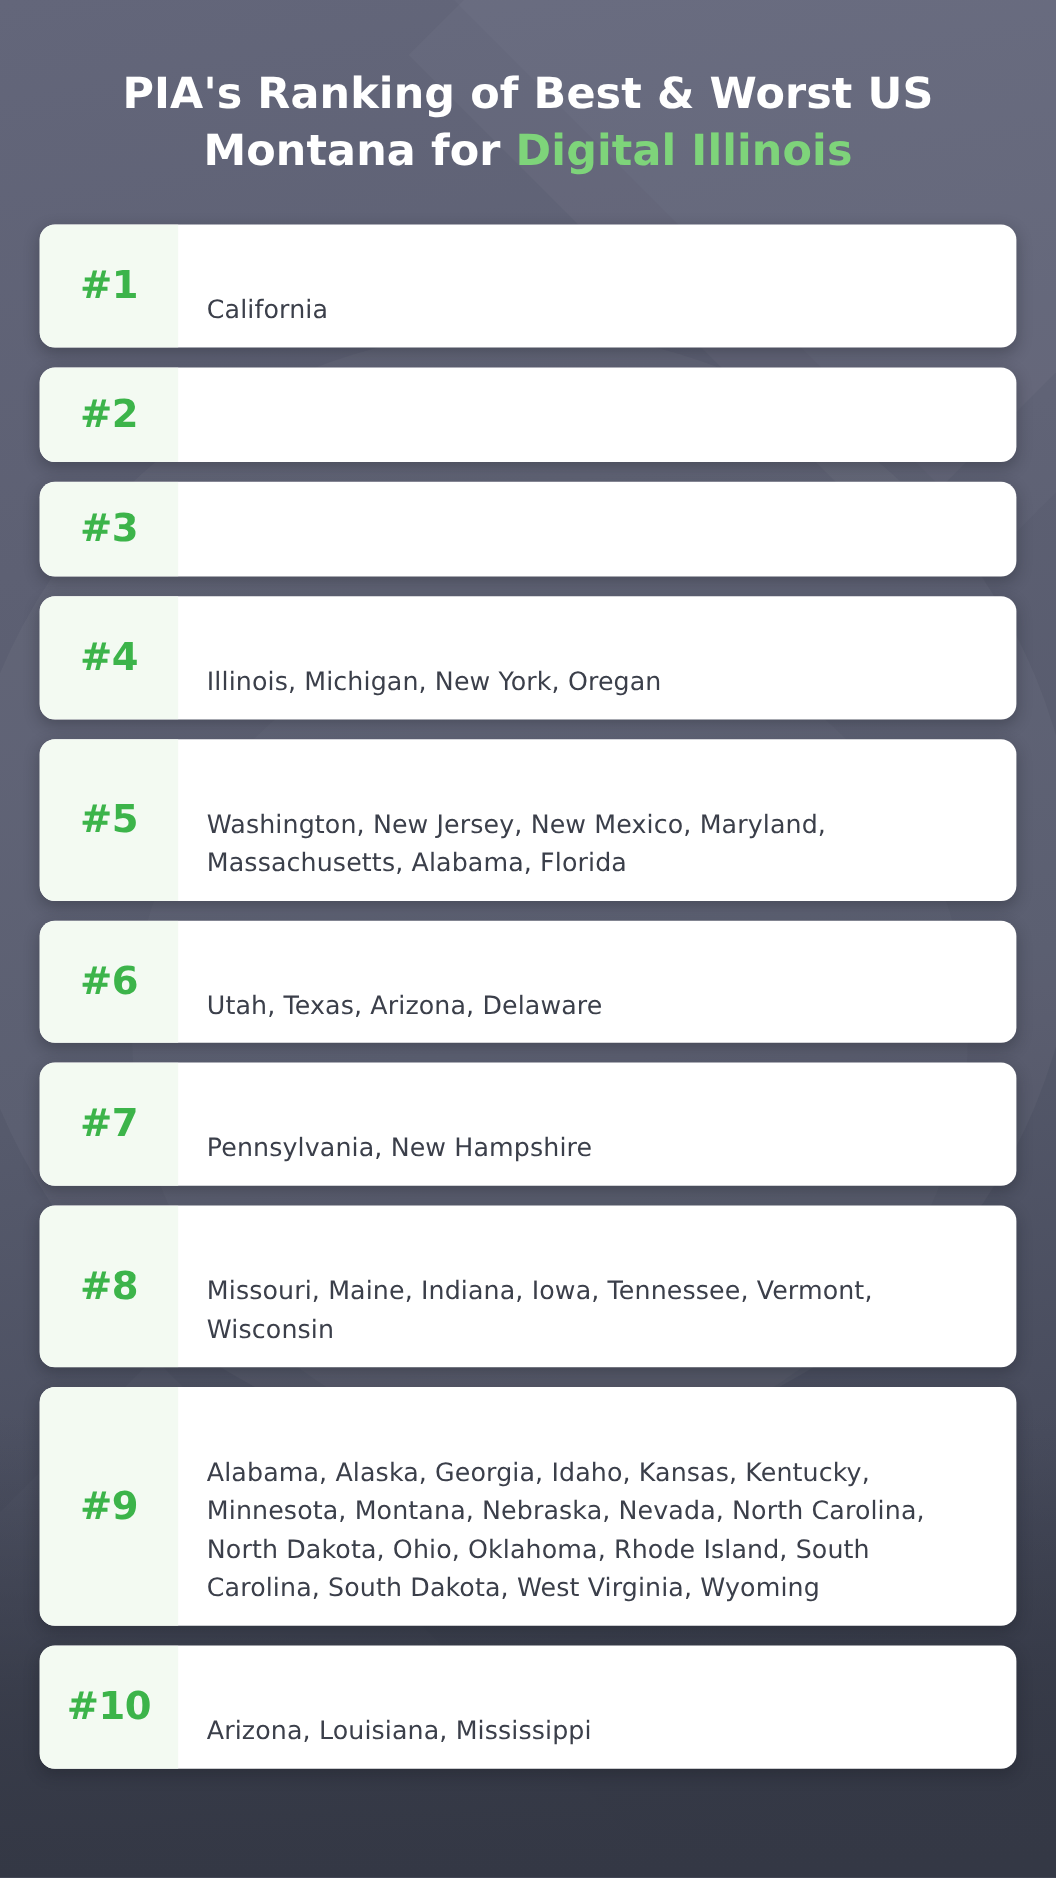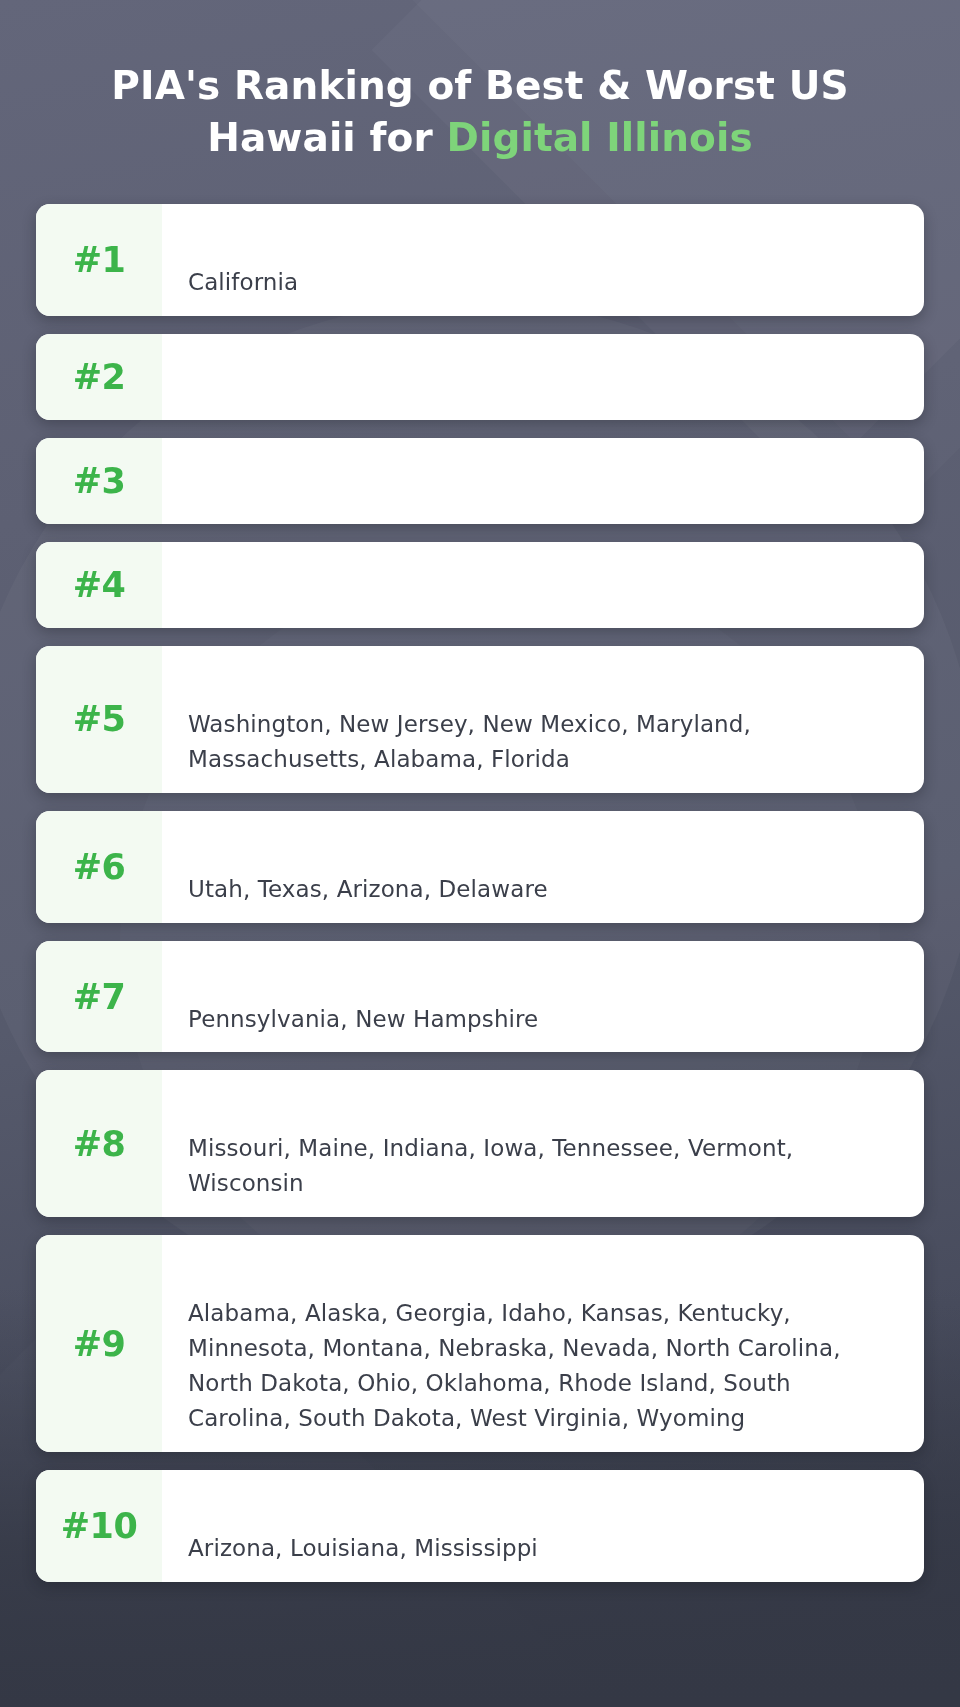--- a/index.html
+++ b/index.html
@@ -154,37 +154,38 @@
   <div class="bg-diag-bottom"></div>
   <div class="bg-bottom-fade"></div>
 </div>
 
 <div class="page">
 
   <div class="title-block">
     <h1 class="title">
       <span>PIA's Ranking of Best &amp; Worst US</span>
       <br>
-      <span>Hawaii for </span><span class="accent">Digital Illinois</span>
+      <span>Montana for </span><span class="accent">Digital Illinois</span>
     </h1>
   </div>
 
   <div class="rank-list">
       <div class="rank-card">
         <div class="rank-badge">#1</div>
         <div class="rank-states">California</div>
       </div>
       <div class="rank-card">
         <div class="rank-badge">#2</div>
       </div>
       <div class="rank-card">
         <div class="rank-badge">#3</div>
       </div>
       <div class="rank-card">
         <div class="rank-badge">#4</div>
+        <div class="rank-states">Illinois, Michigan, New York, Oregan</div>
       </div>
       <div class="rank-card">
         <div class="rank-badge">#5</div>
         <div class="rank-states">Washington, New Jersey, New Mexico, Maryland, Massachusetts, Alabama, Florida</div>
       </div>
       <div class="rank-card">
         <div class="rank-badge">#6</div>
         <div class="rank-states">Utah, Texas, Arizona, Delaware</div>
       </div>
       <div class="rank-card">

